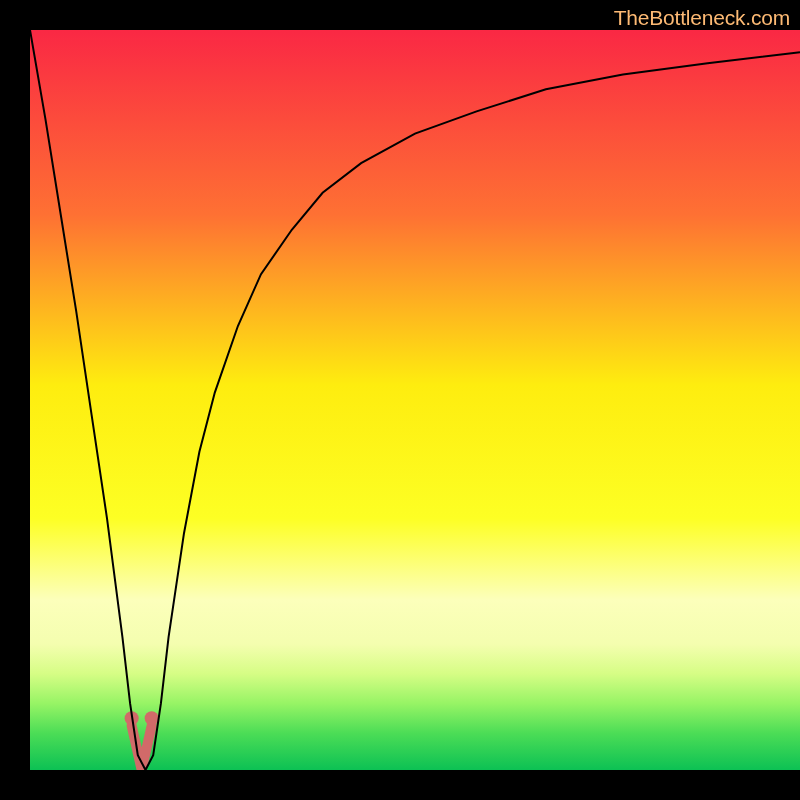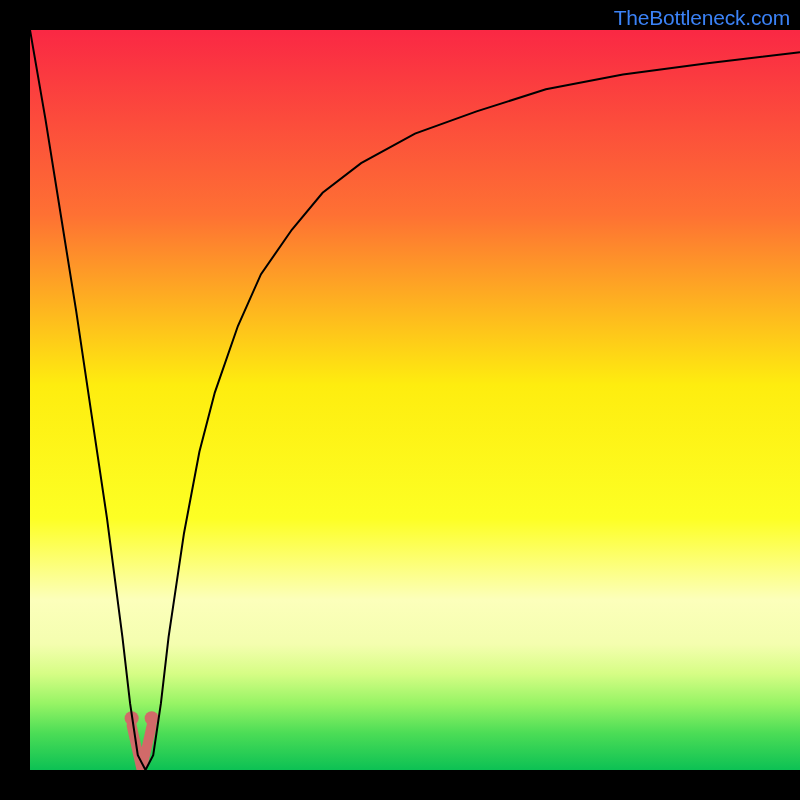--- a/index.html
+++ b/index.html
@@ -24,21 +24,21 @@
     left: 30px;
     top: 30px;
     width: 770px;
     height: 740px;
     box-sizing: border-box;
   }
   .watermark {
     position: absolute;
     top: 6px;
     right: 10px;
-    color: #3b82f6;
+    color: #fdba74;
     font-size: 21px;
     font-weight: 400;
     letter-spacing: -0.2px;
     pointer-events: none;
     z-index: 10;
     margin-left: 22px;
   }
   svg {
     display: block;
   }

